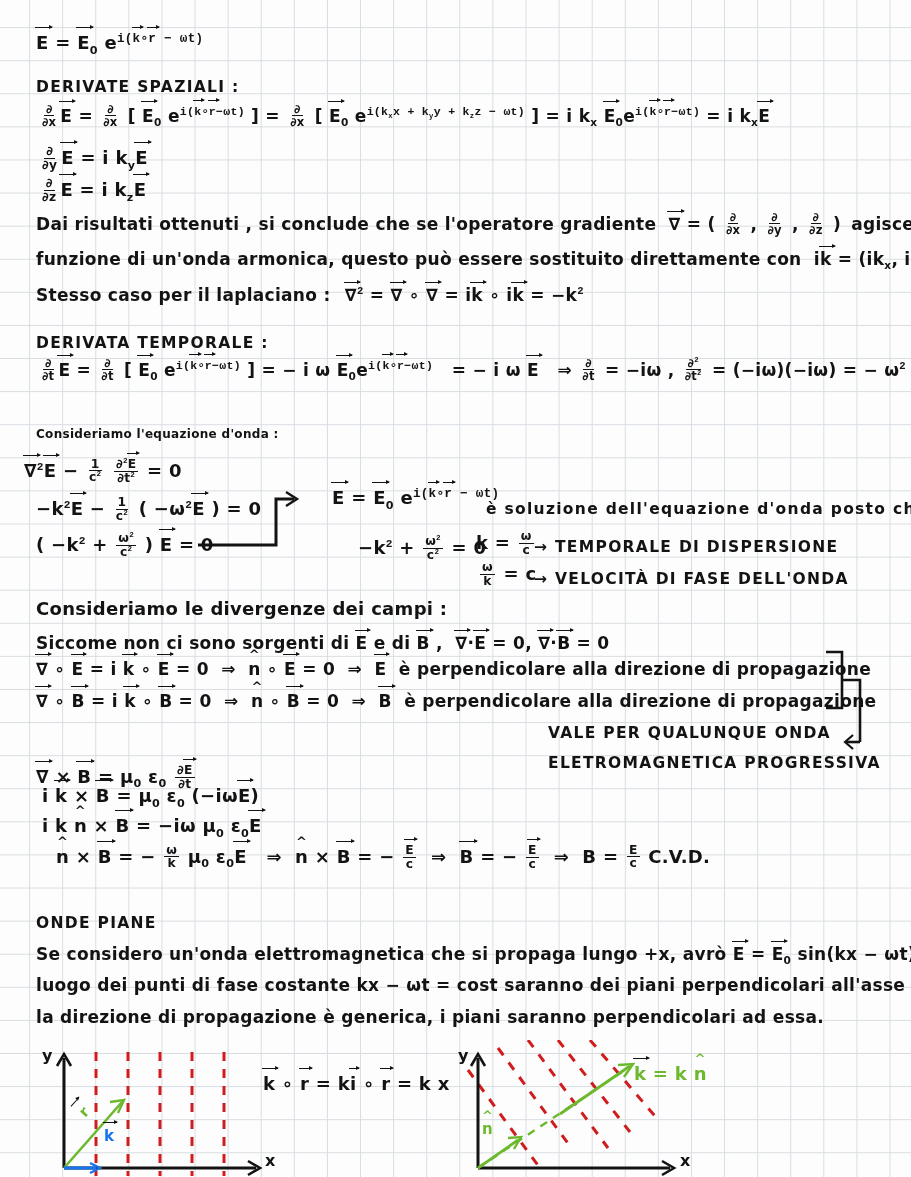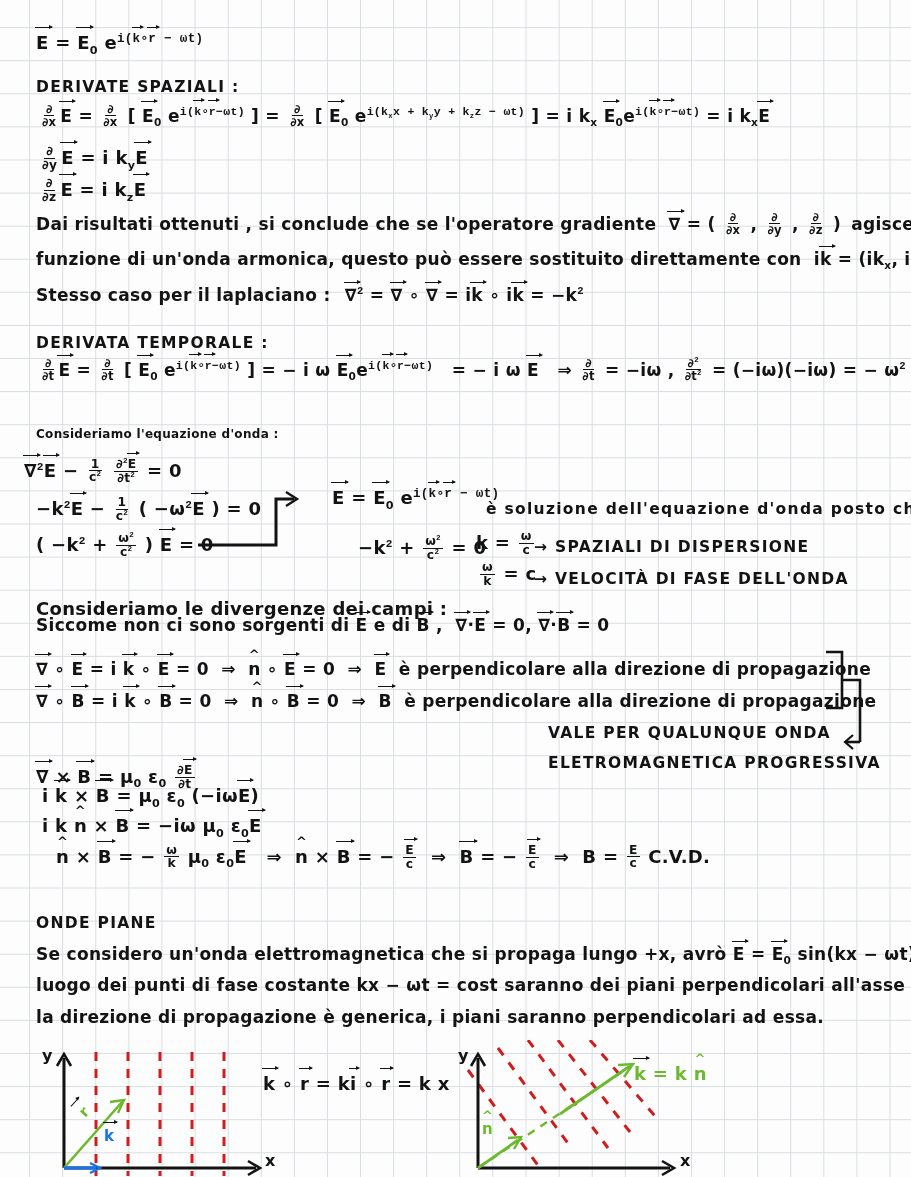--- a/index.html
+++ b/index.html
@@ -237,33 +237,33 @@
         <span class="den">c<span class="sup">2</span></span>
       </span> = 0
   </div>
 
   <div class="ln math" style="left:476px; top:531px;">
     k = <span class="frac">
         <span class="num">ω</span>
         <span class="den">c</span>
       </span>
   </div>
-  <div class="ln caps" style="left:534px; top:538px;">→ SPAZIALI DI DISPERSIONE</div>
+  <div class="ln caps" style="left:534px; top:538px;">→ TEMPORALE DI DISPERSIONE</div>
 
   <div class="ln math" style="left:478px; top:562px;">
     <span class="frac">
         <span class="num">ω</span>
         <span class="den">k</span>
       </span> = c
   </div>
   <div class="ln caps" style="left:534px; top:570px;">→ VELOCITÀ DI FASE DELL'ONDA</div>
 
   <div class="ln hand" style="left:36px; top:600px; font-size:18px;">Consideriamo le divergenze dei campi :</div>
 
-  <div class="ln hand" style="left:36px; top:616px;">
+  <div class="ln hand" style="left:36px; top:634px;">
     Siccome non ci sono sorgenti di <span class="v">E</span> e di <span class="v">B</span> ,
     &nbsp;<span class="v">∇</span>·<span class="v">E</span> = 0, <span class="v">∇</span>·<span class="v">B</span> = 0
   </div>
 
   <div class="ln math" style="left:36px; top:658px; font-size:17px;">
     <span class="v">∇</span> ∘ <span class="v">E</span> = i <span class="v">k</span> ∘ <span class="v">E</span> = 0 &nbsp;⇒&nbsp;
     <span class="hat">n</span> ∘ <span class="v">E</span> = 0 &nbsp;⇒&nbsp; <span class="v">E</span>
     <span class="hand" style="font-size:17px;">&nbsp;è perpendicolare alla direzione di propagazione</span>
   </div>
 

